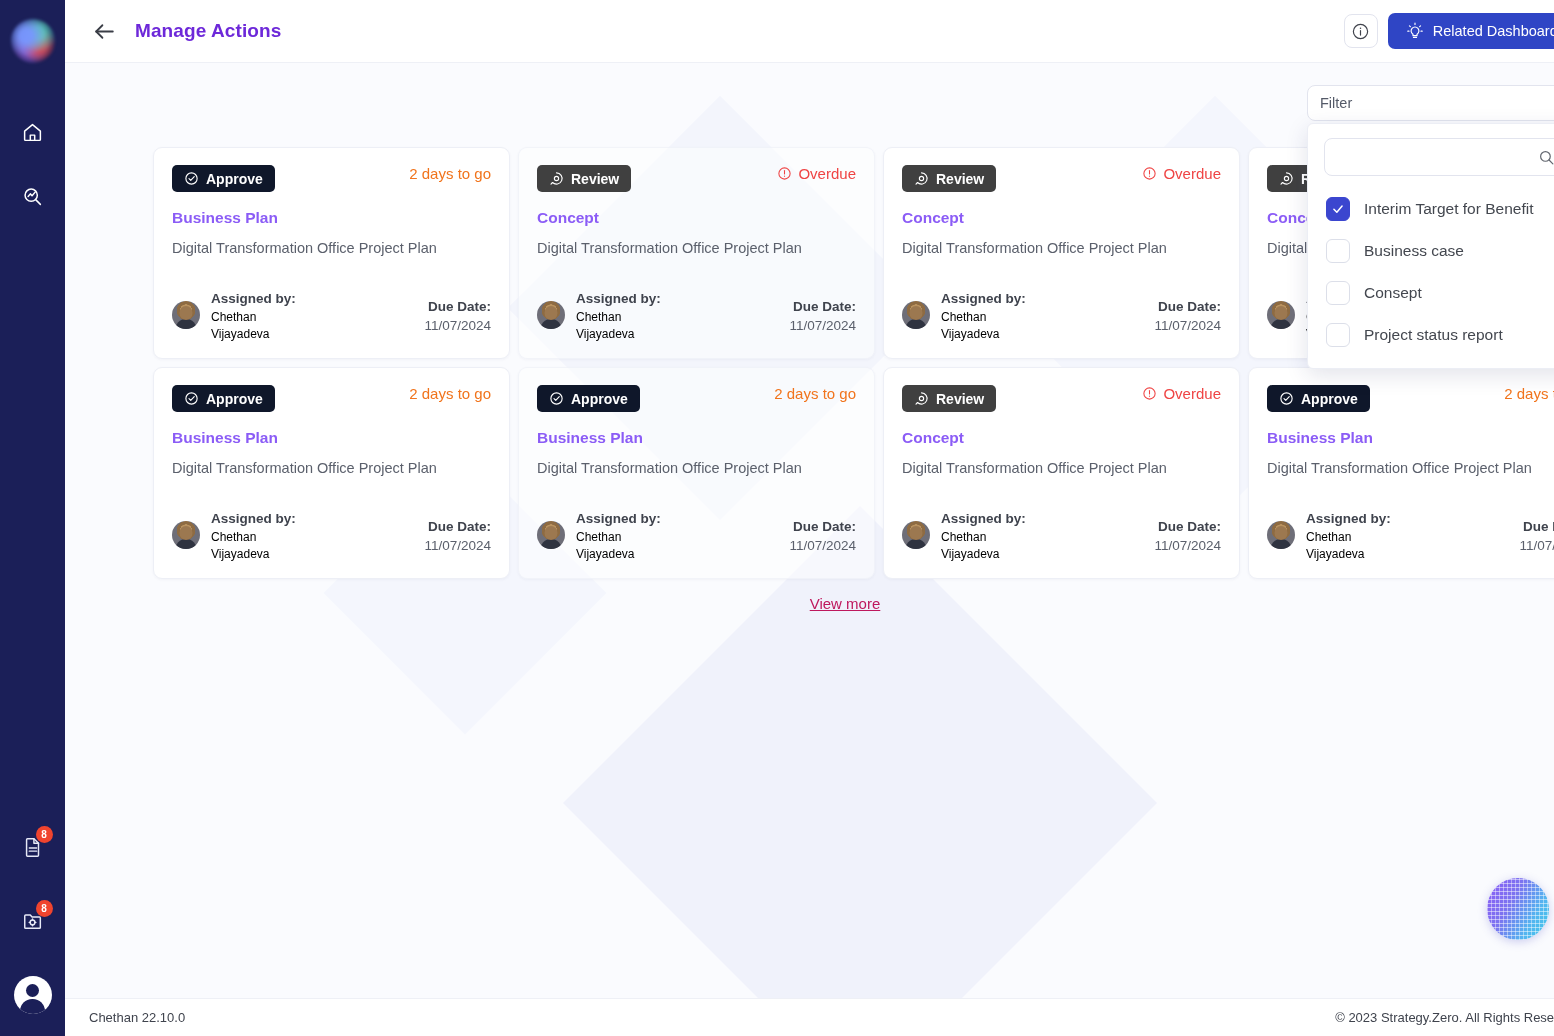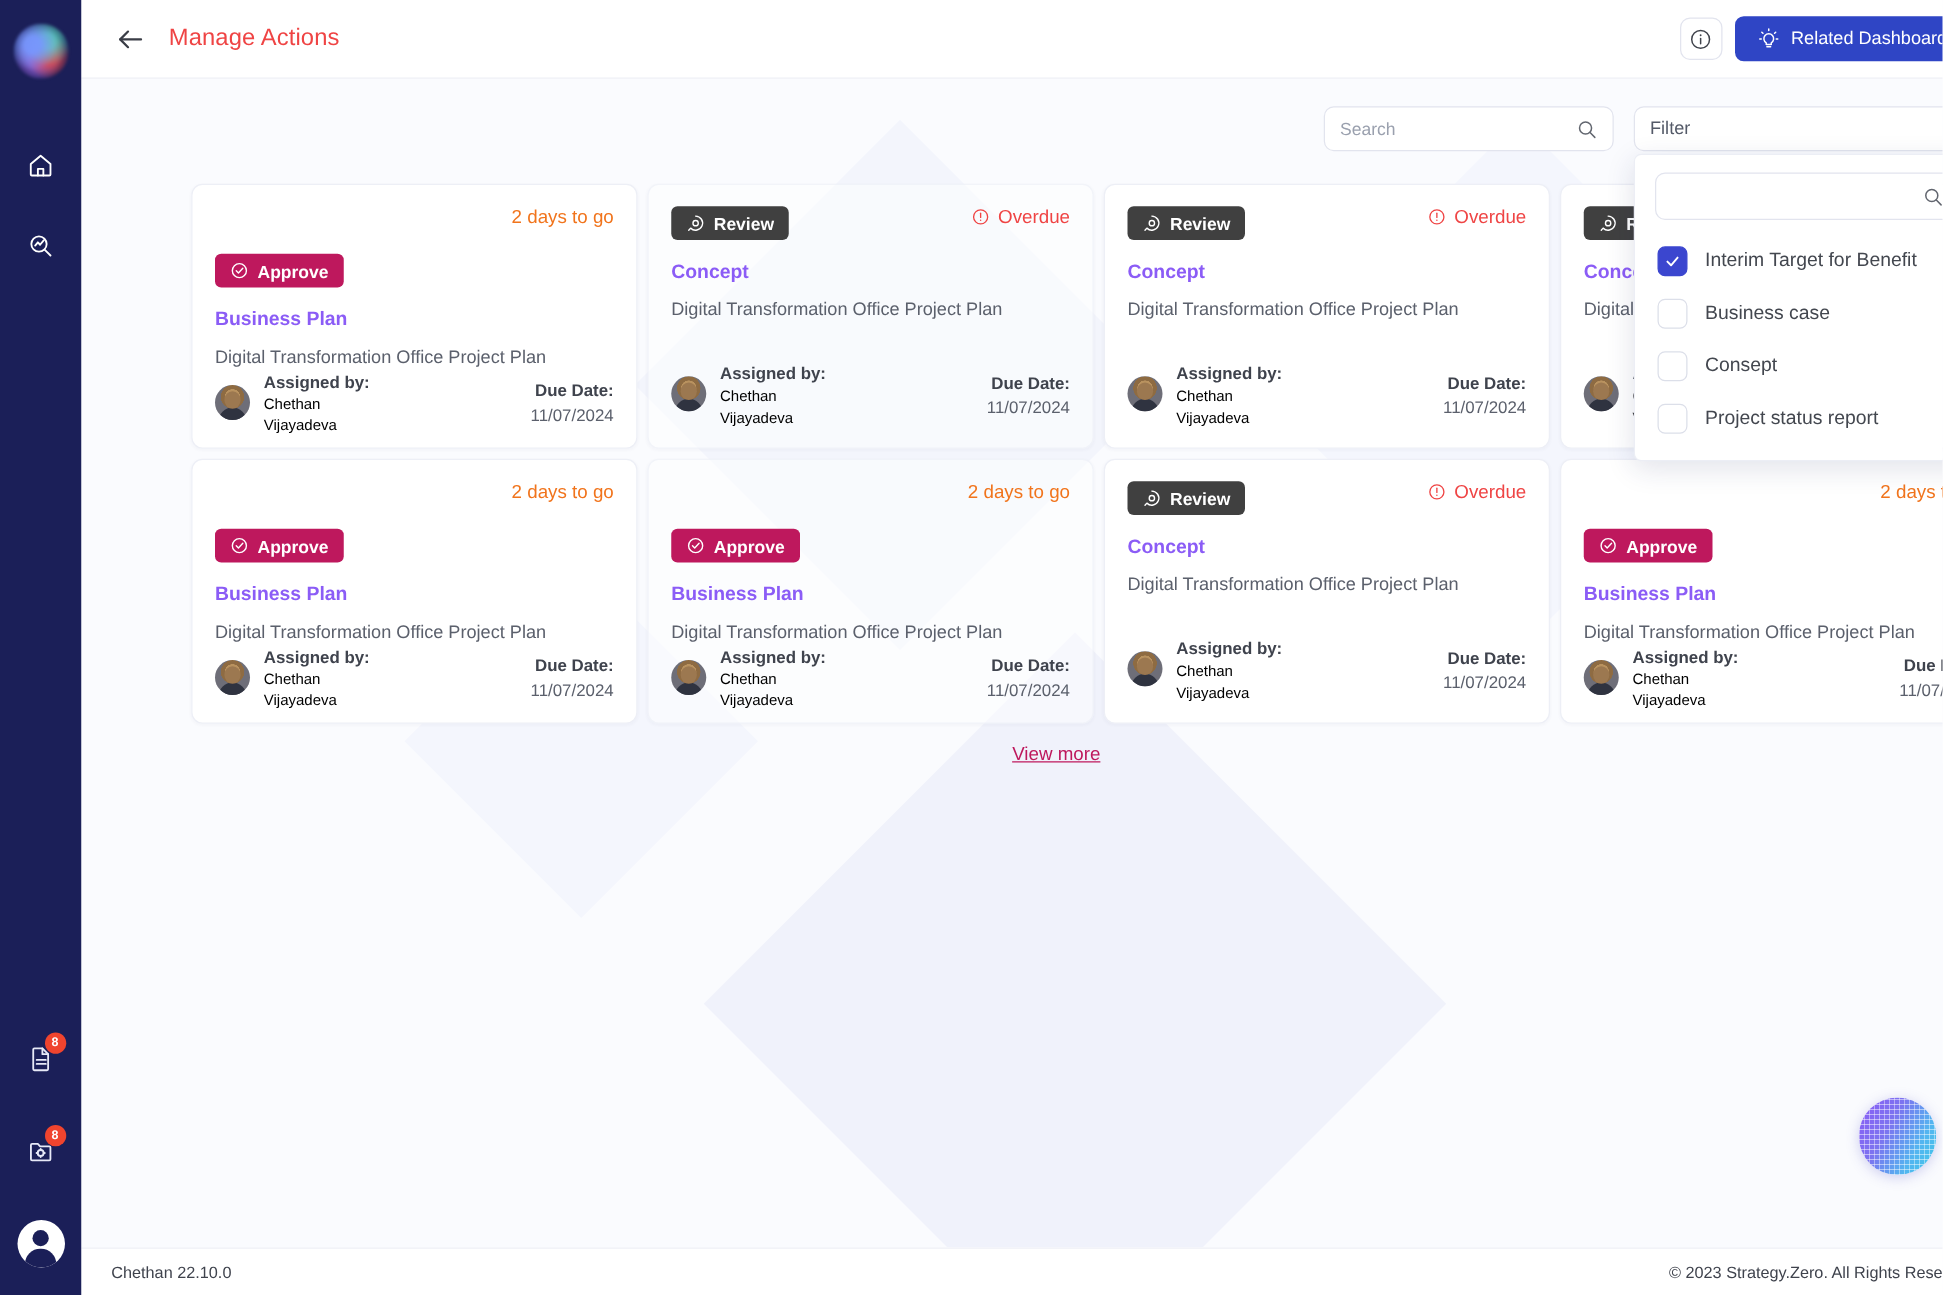--- a/index.html
+++ b/index.html
@@ -54,21 +54,21 @@
 
   
   .main { flex: 1; height: 1036px; position: relative; background: #fafbfe; display: flex; flex-direction: column; }
 
   .topbar {
     height: 63px; flex: 0 0 63px; background: #ffffff;
     display: flex; align-items: center; padding: 0 22px 0 24px;
     border-bottom: 1px solid #eef0f6; position: relative; z-index: 30;
   }
   .back-arrow { width: 30px; height: 30px; display: flex; align-items: center; justify-content: center; cursor: pointer; margin-right: 16px; }
-  .page-title { font-size: 19px; font-weight: 400; color: #ef4444; letter-spacing: .1px; }
+  .page-title { font-size: 19px; font-weight: 700; color: #6d28d9; letter-spacing: .1px; }
   .topbar-actions { margin-left: auto; display: flex; align-items: center; gap: 10px; }
   .icon-btn {
     width: 34px; height: 34px; border: 1px solid #e2e4ee; border-radius: 8px;
     background: #fff; display: flex; align-items: center; justify-content: center; cursor: pointer;
   }
   .primary-btn {
     height: 36px; background: #2f45c5; color: #fff; border-radius: 7px;
     display: flex; align-items: center; gap: 9px; padding: 0 18px;
     font-size: 14.5px; cursor: pointer; border: none; font-family: inherit;
   }
@@ -142,21 +142,21 @@
     display: flex; flex-direction: column; position: relative;
   }
   .card.translucent { background: rgba(255,255,255,.46); border-color: rgba(237,239,246,.7); }
 
   .card-top { display: flex; align-items: flex-start; }
   .badge {
     display: inline-flex; align-items: center; gap: 7px;
     height: 27px; padding: 0 12px; border-radius: 5px;
     font-size: 14px; font-weight: 700; color: #fff; cursor: pointer;
   }
-  .badge.approve { background: #be185d; margin-top: 38px; }
+  .badge.approve { background: #0f172a; }
   .badge.review  { background: #404040; }
 
   .status { margin-left: auto; font-size: 15px; display: inline-flex; align-items: center; gap: 6px; text-align: center; }
   .status.days { color: #f1741c; }
   .status.overdue { color: #ef4444; }
 
   .card-title { font-size: 15.5px; font-weight: 700; color: #8b5cf6; margin-top: 17px; }
   .card-sub { font-size: 14.5px; color: #5b606c; margin-top: 12px; line-height: 1.3; }
 
   .card-foot { margin-top: auto; display: flex; align-items: center; gap: 11px; }
@@ -286,27 +286,20 @@
     <section class="content">
 
       <div class="watermark">
         <div class="diamond d2"></div>
         <div class="diamond d3"></div>
         <div class="diamond d4"></div>
         <div class="diamond d1"></div>
       </div>
 
       <div class="toolbar">
-        <div class="search-box">
-          <input type="text" placeholder="Search" style="">
-          <svg width="17" height="17" viewBox="0 0 24 24" fill="none" stroke="#62666f" stroke-width="1.7" stroke-linecap="round">
-            <circle cx="10.5" cy="10.5" r="6.8"></circle>
-              <path d="M15.6 15.6 21 21"></path>
-          </svg>
-        </div>
 
         <div class="filter-wrap">
           <div class="filter-btn">
             <span>Filter</span>
 
           </div>
 
           <div class="filter-panel">
             <div class="filter-search">
               <input type="text" placeholder="" style="">

